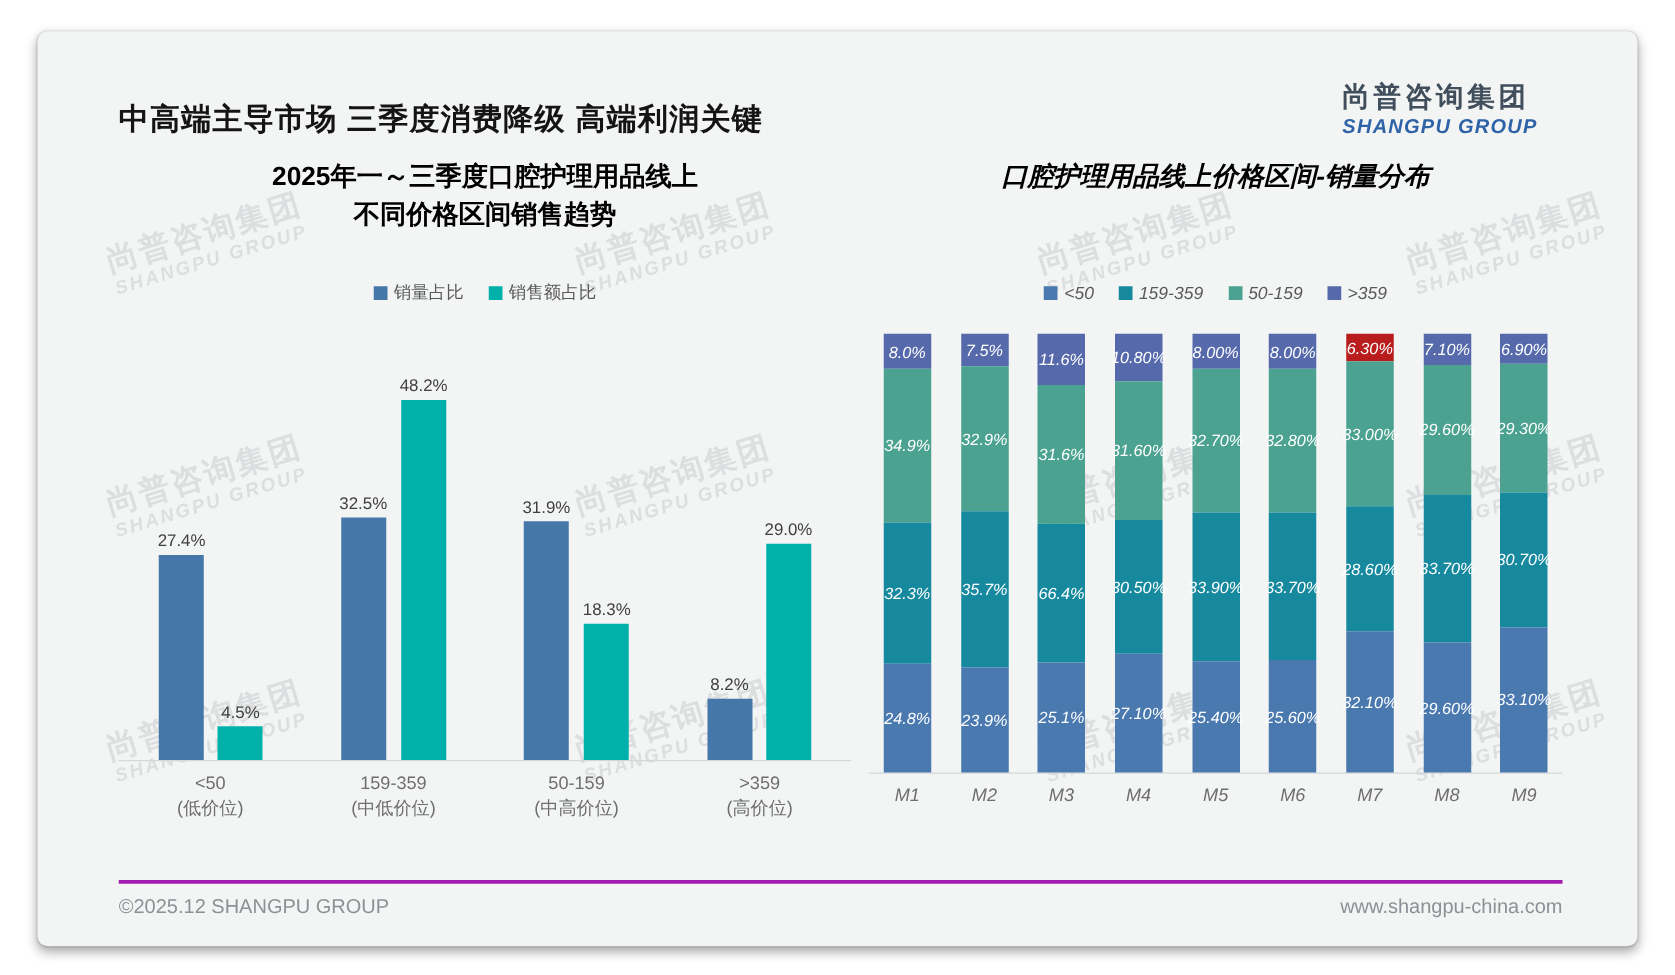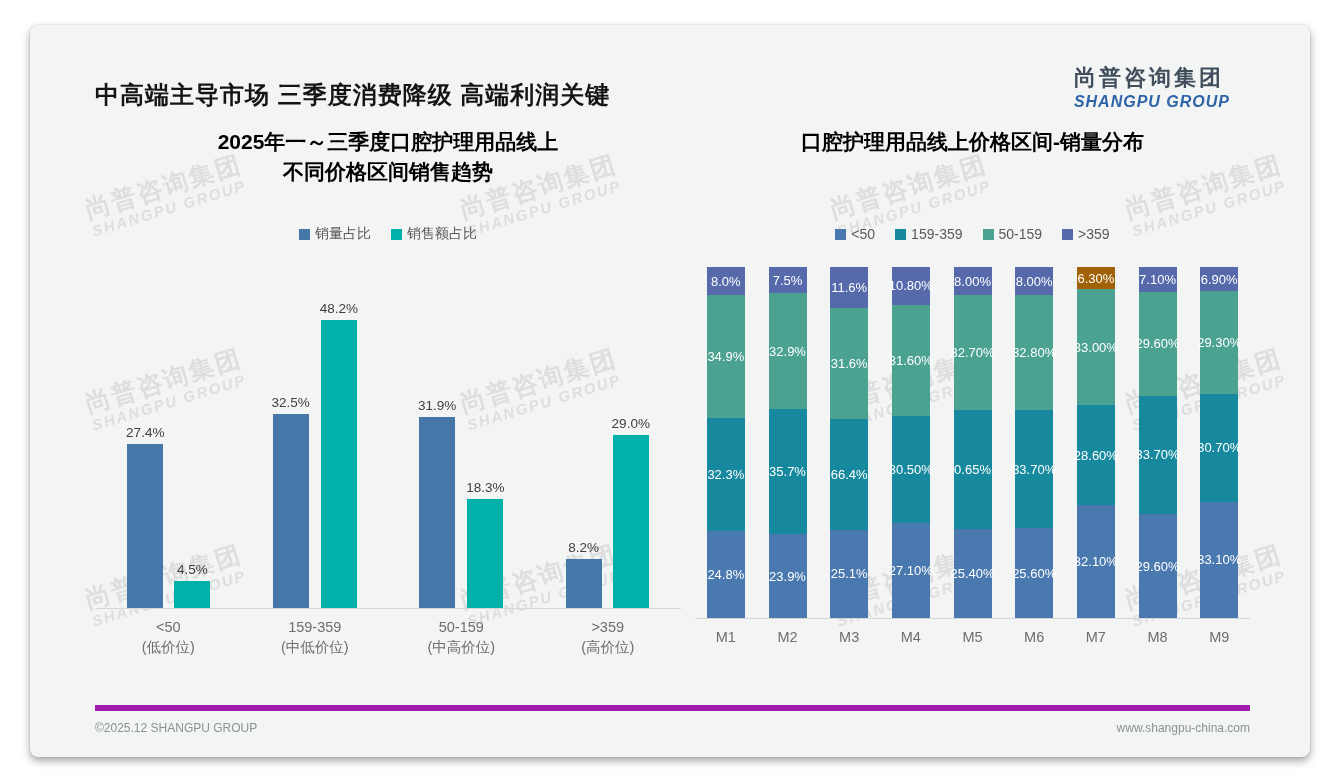--- a/index.html
+++ b/index.html
@@ -38,21 +38,21 @@
   .logo-cn { font-size: 22px; font-weight: bold; color: #414e5c; letter-spacing: 3px; }
   .logo-en { font-size: 16px; font-weight: bold; font-style: italic; color: #2e64a7; letter-spacing: 1px; }
   
   .charts {
     position: relative; z-index: 1;
     display: flex; gap: 14px;
     padding: 0 60px 0 65px; margin-top: 16px;
   }
   .chart-section { flex: 1; }
   .chart-section.left  { flex: 0 0 586px; }
-  .chart-section.right { flex: 0 0 555px; }
+  .chart-section.right { flex: 0 0 555px; font-style: italic; }
   .chart-title {
     height: 66px;
     font-size: 21px; font-weight: bold; color: #000;
     text-align: center; line-height: 1.45;
   }
   .legend {
     display: flex; justify-content: center; gap: 20px;
     margin-top: 32px; height: 18px; align-items: center;
   }
   .legend-item { display: flex; align-items: center; gap: 5px; }
@@ -73,24 +73,24 @@
   
   .stack { width: 38px; height: 100%; display: flex; flex-direction: column-reverse; }
   .seg { display: flex; align-items: center; justify-content: center; overflow: visible; }
   .seg-label { font-size: 13px; color: #ffffff; white-space: nowrap; }
   
   .xlabels { display: flex; justify-content: space-around; margin-top: 8px; }
   .xlabel { flex: 1; text-align: center; font-size: 14.5px; color: #6e6e6e; line-height: 1.4; }
   
   .footer {
     position: absolute; left: 65px; right: 60px; bottom: 22px;
-    border-top: 6px solid #a21caf;
+    border-top: 3px solid #a21caf;
     padding-top: 10px;
     display: flex; justify-content: space-between;
-    font-size: 12px; color: #8c9196;
+    font-size: 16px; color: #8c9196;
     z-index: 2;
   }
 </style>
 </head>
 <body>
 
 <div class="slide">
 
   <div class="wm-layer" id="wm-layer">
       <div class="wm" style="left: 55px; top: 148px;">
@@ -319,21 +319,21 @@
                 <span class="seg-label">10.80%</span>
               </div>
             </div>
           </div>
           <div class="cell">
             <div class="stack">
               <div class="seg" style="height: 25.4%; background: rgb(74, 121, 175);">
                 <span class="seg-label">25.40%</span>
               </div>
               <div class="seg" style="height: 33.9%; background: rgb(23, 137, 158);">
-                <span class="seg-label">0.65%</span>
+                <span class="seg-label">33.90%</span>
               </div>
               <div class="seg" style="height: 32.7%; background: rgb(75, 162, 144);">
                 <span class="seg-label">32.70%</span>
               </div>
               <div class="seg" style="height: 8%; background: rgb(85, 105, 171);">
                 <span class="seg-label">8.00%</span>
               </div>
             </div>
           </div>
           <div class="cell">
@@ -356,21 +356,21 @@
             <div class="stack">
               <div class="seg" style="height: 32.1%; background: rgb(74, 121, 175);">
                 <span class="seg-label">32.10%</span>
               </div>
               <div class="seg" style="height: 28.6%; background: rgb(23, 137, 158);">
                 <span class="seg-label">28.60%</span>
               </div>
               <div class="seg" style="height: 33%; background: rgb(75, 162, 144);">
                 <span class="seg-label">33.00%</span>
               </div>
-              <div class="seg" style="height: 6.3%; background: #a16207; text-align: right;">
+              <div class="seg" style="height: 6.3%; background: #b91c1c; text-align: right;">
                 <span class="seg-label">6.30%</span>
               </div>
             </div>
           </div>
           <div class="cell">
             <div class="stack">
               <div class="seg" style="height: 29.6%; background: rgb(74, 121, 175);">
                 <span class="seg-label">29.60%</span>
               </div>
               <div class="seg" style="height: 33.7%; background: rgb(23, 137, 158);">

